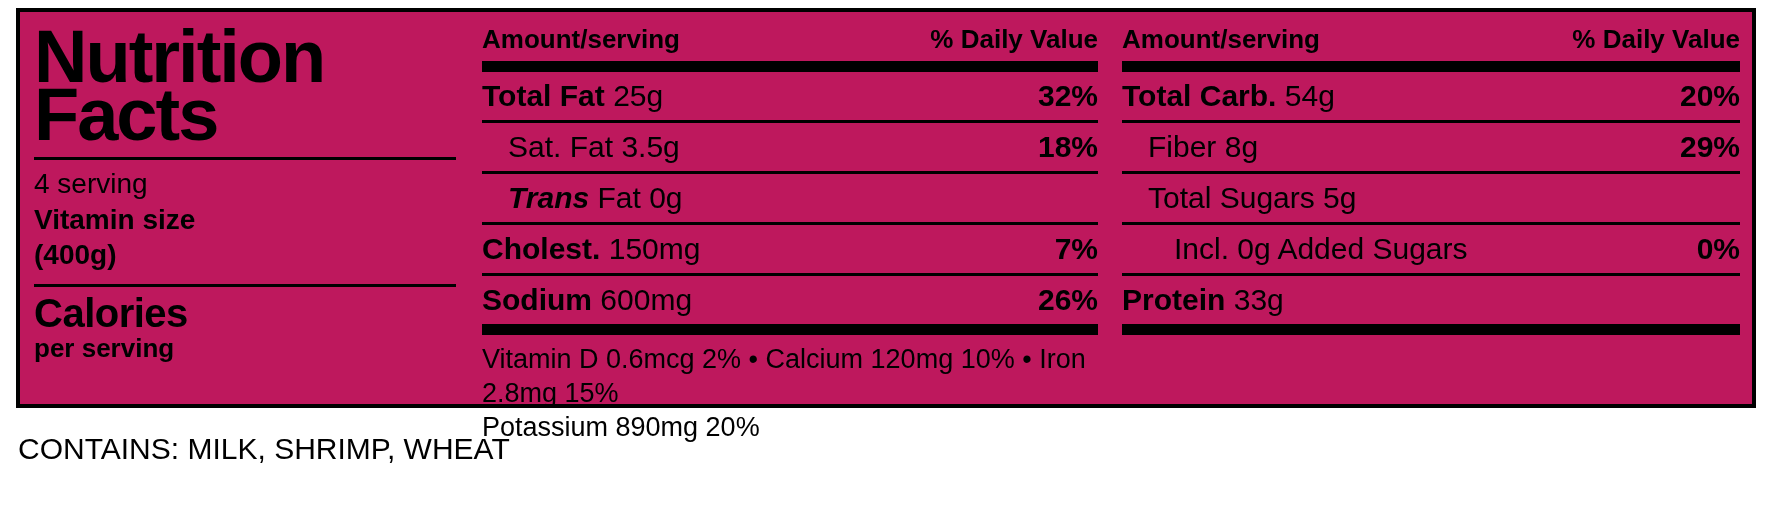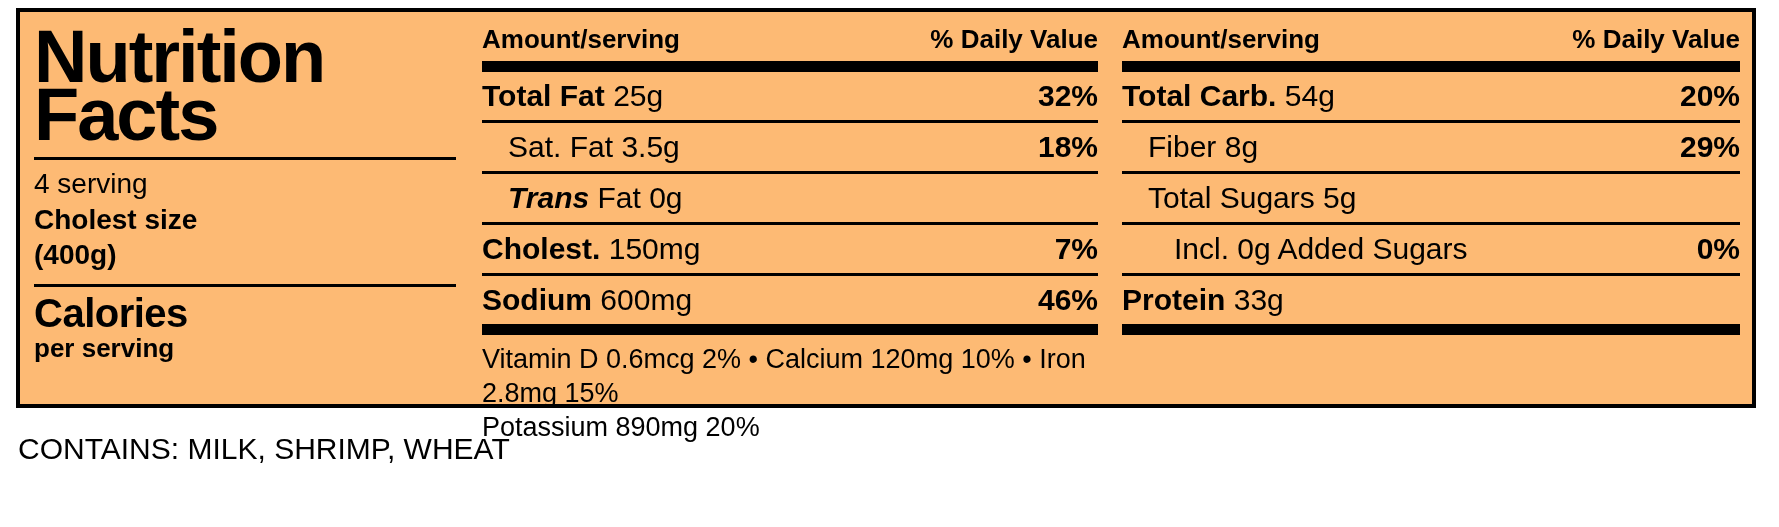--- a/index.html
+++ b/index.html
@@ -23,21 +23,21 @@
   .panel {
     position: absolute;
     left: 16px;
     top: 8px;
     width: 1740px;
     height: 400px;
     border: 4px solid #000;
     box-sizing: border-box;
     display: flex;
     flex-direction: row;
-    background: #fdba74;
+    background: #be185d;
   }
 
   
   .col-left {
     width: 450px;
     box-sizing: border-box;
     padding: 10px 14px 6px 14px;
     display: flex;
     flex-direction: column;
   }
@@ -160,21 +160,21 @@
 
 <div class="page">
 
   <div class="panel">
 
     <div class="col-left">
       <div class="nf-title">Nutrition
 Facts</div>
       <div class="rule-thin"></div>
       <div class="servings">4 serving</div>
-      <div class="serving-size">Cholest size</div>
+      <div class="serving-size">Vitamin size</div>
       <div class="serving-size">(400g)</div>
       <div class="rule-thin2"></div>
       <div class="cal-row">
         <div class="cal-left">
           <div class="cal-word">Calories</div>
           <div class="cal-sub">per serving</div>
         </div>
       </div>
       <div class="spacer"></div>
     </div>
@@ -205,21 +205,21 @@
       <div class="bar-med"></div>
 
       <div class="nrow">
         <span class="lbl"><span class="b">Cholest.</span> <span>150mg</span></span>
         <span class="dv">7%</span>
       </div>
       <div class="bar-med"></div>
 
       <div class="nrow">
         <span class="lbl"><span class="b">Sodium</span> <span>600mg</span></span>
-        <span class="dv">46%</span>
+        <span class="dv">26%</span>
       </div>
       <div class="bar-thick"></div>
 
       <div class="vit">Vitamin D 0.6mcg 2% • Calcium 120mg 10% • Iron 2.8mg 15%</div>
       <div class="vit" style="padding-top:0">Potassium 890mg 20%</div>
     </div>
 
     <div class="col-nut col-right">
       <div class="hdr">
         <span>Amount/serving</span>

